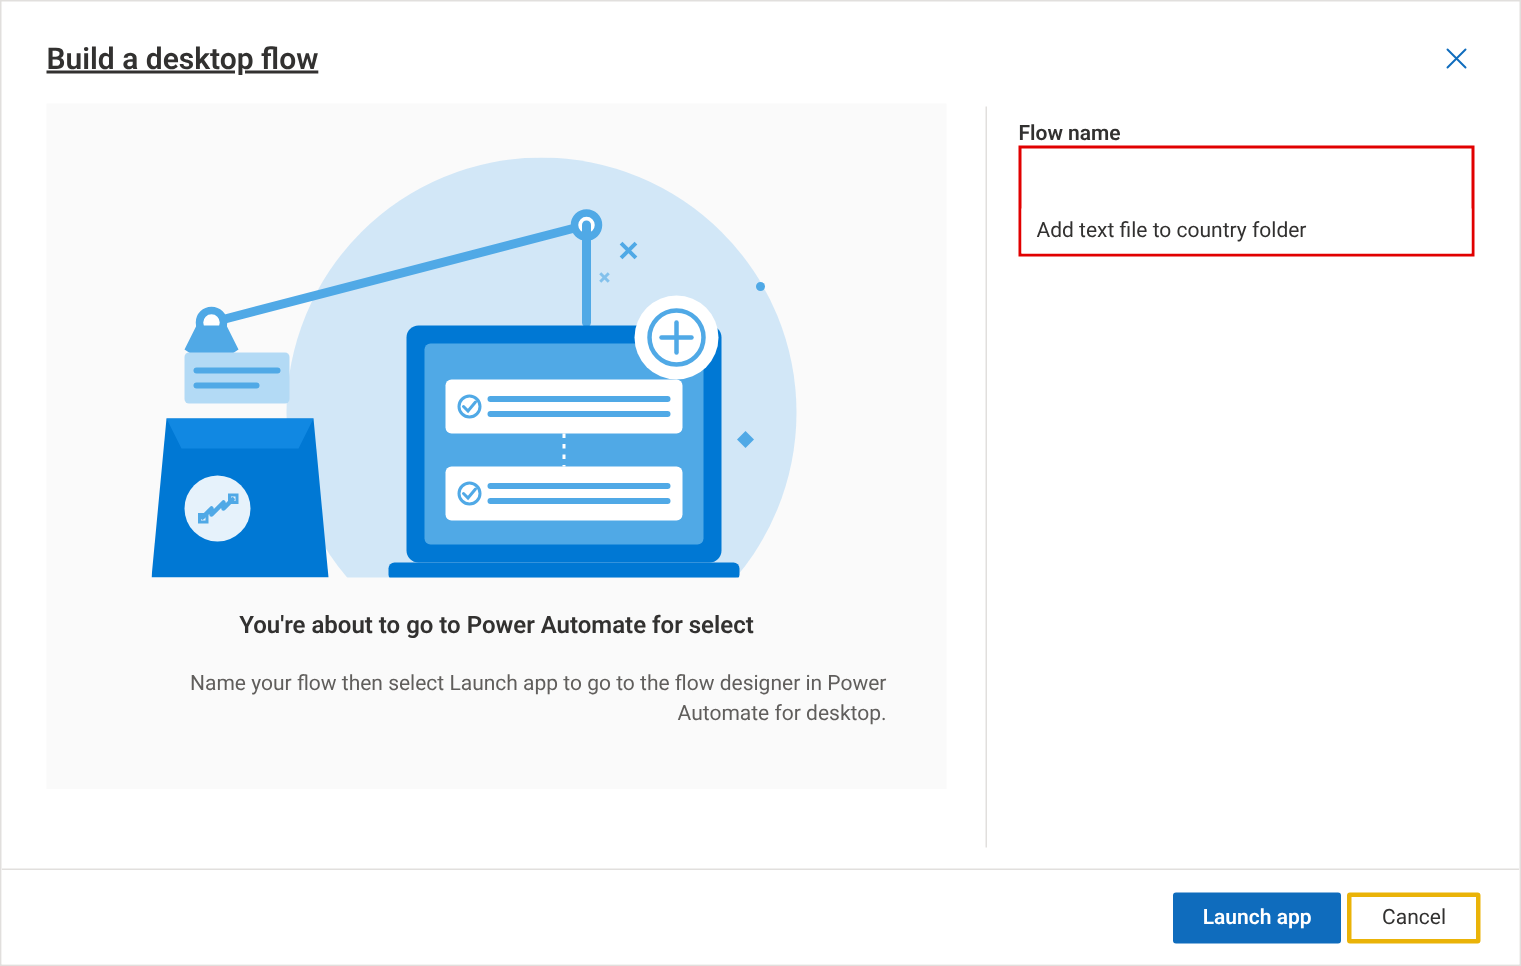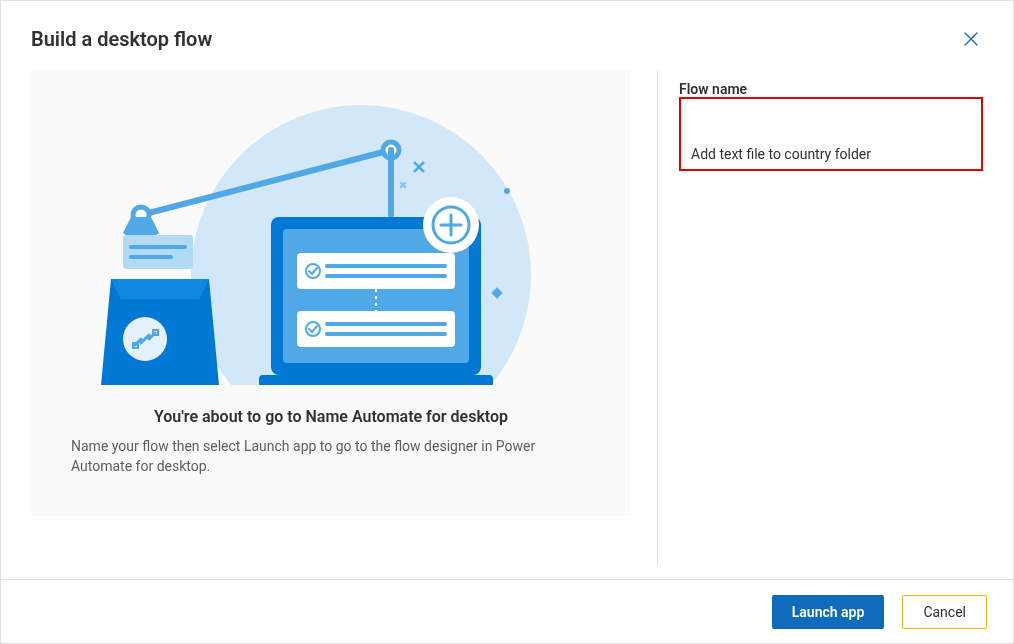--- a/index.html
+++ b/index.html
@@ -21,20 +21,21 @@
   body{
     width:1014px;height:644px;
     border:1px solid var(--border);
     position:relative;
     overflow:hidden;
     background:var(--white);
   }
   .header{
     display:flex;align-items:center;justify-content:space-between;
     padding:24px 28px 16px 30px;
+    text-decoration:underline;
   }
   .title{font-size:20px;font-weight:600;}
   .close{
     width:28px;height:28px;display:flex;align-items:center;justify-content:center;
     cursor:pointer;color:var(--blue);
     border-radius:2px;
   }
   .content{
     display:flex;gap:48px;
     padding:0 30px;
@@ -48,23 +49,23 @@
   .illustration{
     width:460px;height:280px;
     position:relative;
   }
   .intro-heading{
     margin-top:22px;
     font-size:16px;font-weight:600;
     text-align:center;
   }
   .intro-sub{
-    margin-top:10px;
+    margin-top:20px;
     font-size:14px;line-height:20px;
-    text-align:left;
+    text-align:right;
     color:var(--text-secondary);
     max-width:520px;
   }
   .right-pane{flex:1;padding-top:12px;position:relative;}
   .field-label{font-size:14px;font-weight:600;margin-bottom:0;}
   .input-hl{
     border:2px solid var(--accent);
     padding:0;
   }
   .flow-input{
@@ -85,42 +86,42 @@
     top:70px;
     width:1px;
     height:494px;
     background:var(--border);
   }
   .footer{
     position:absolute;left:0;right:0;bottom:0;
     height:64px;
     border-top:1px solid var(--border);
     display:flex;align-items:center;justify-content:flex-end;
-    gap:18px;
+    gap:4px;
     padding:15px 26px;
     background:var(--white);
   }
   .btn{
     height:34px;
     min-width:80px;
     padding:0 20px;
     font-size:14px;font-family:inherit;
     border-radius:2px;
     cursor:pointer;
     display:inline-flex;align-items:center;justify-content:center;
   }
   .btn-primary{
     background:var(--blue);
     color:var(--white);
     border:0;
     font-weight:600;
   }
   .btn-secondary{
     background:var(--white);
-    border:1px solid #eab308;
+    border:3px solid #eab308;
     color:var(--text);
   }
 </style>
 </head>
 <body>
 
 <div class="header">
   <div class="title">Build a desktop flow</div>
   <div class="close" role="button" aria-label="Close">
     <svg width="16" height="16" viewBox="0 0 16 16">
@@ -191,21 +192,21 @@
             </g>
           <g transform="translate(-12 188)" opacity="0.7" style="color:var(--illus-blue2)">
               <rect x="-5" y="-1.2" width="10" height="2.4" transform="rotate(45)"></rect>
               <rect x="-5" y="-1.2" width="10" height="2.4" transform="rotate(-45)"></rect>
             </g>
           <rect x="392" y="184" width="8" height="8" transform="rotate(45 396 188)"></rect>
           <circle cx="406" cy="86" r="3"></circle>
         </g>
       </svg>
     </div>
-    <div class="intro-heading">You're about to go to Name Automate for desktop</div>
+    <div class="intro-heading">You're about to go to Power Automate for select</div>
     <div class="intro-sub">Name your flow then select Launch app to go to the flow designer in Power Automate for desktop.</div>
   </div>
 
   <div class="right-pane">
     <div class="field-label">Flow name</div>
     <div class="input-hl">
       <input class="flow-input" type="text" value="Add text file to country folder" style="">
     </div>
   </div>
 

